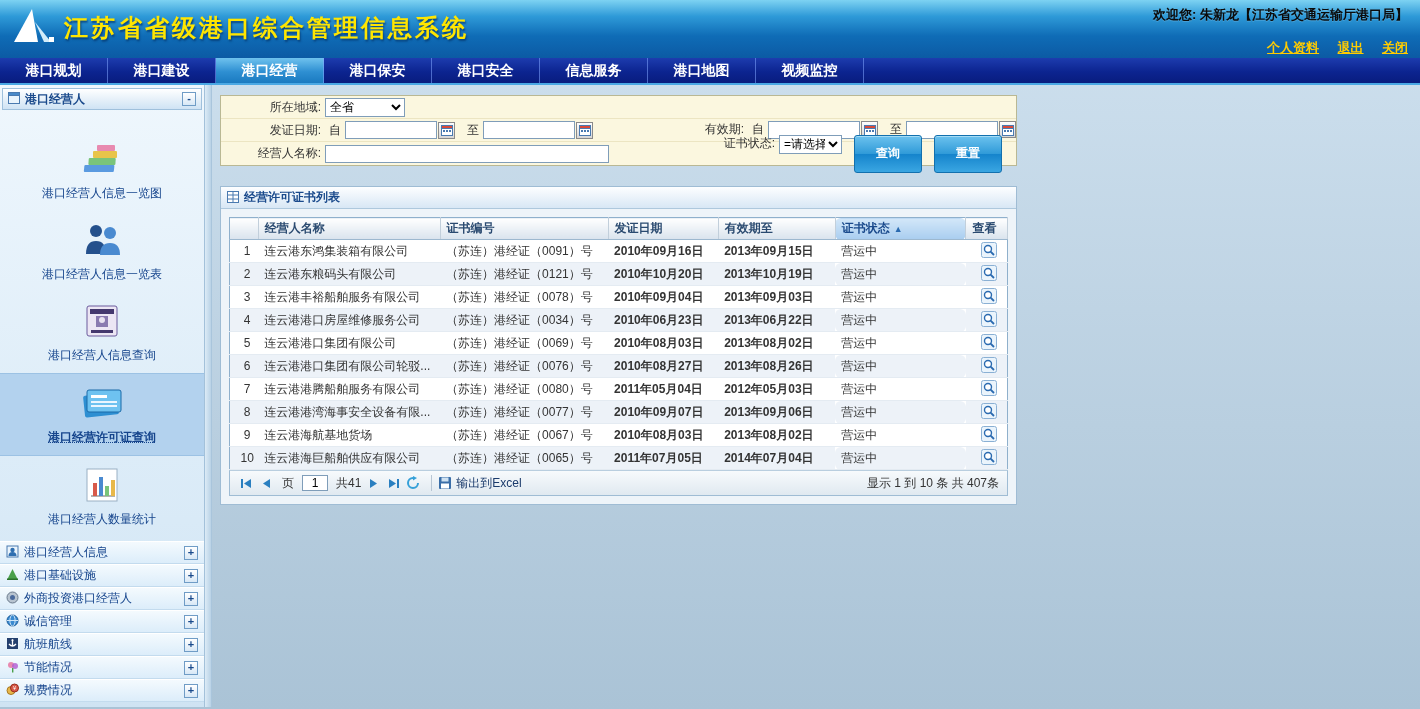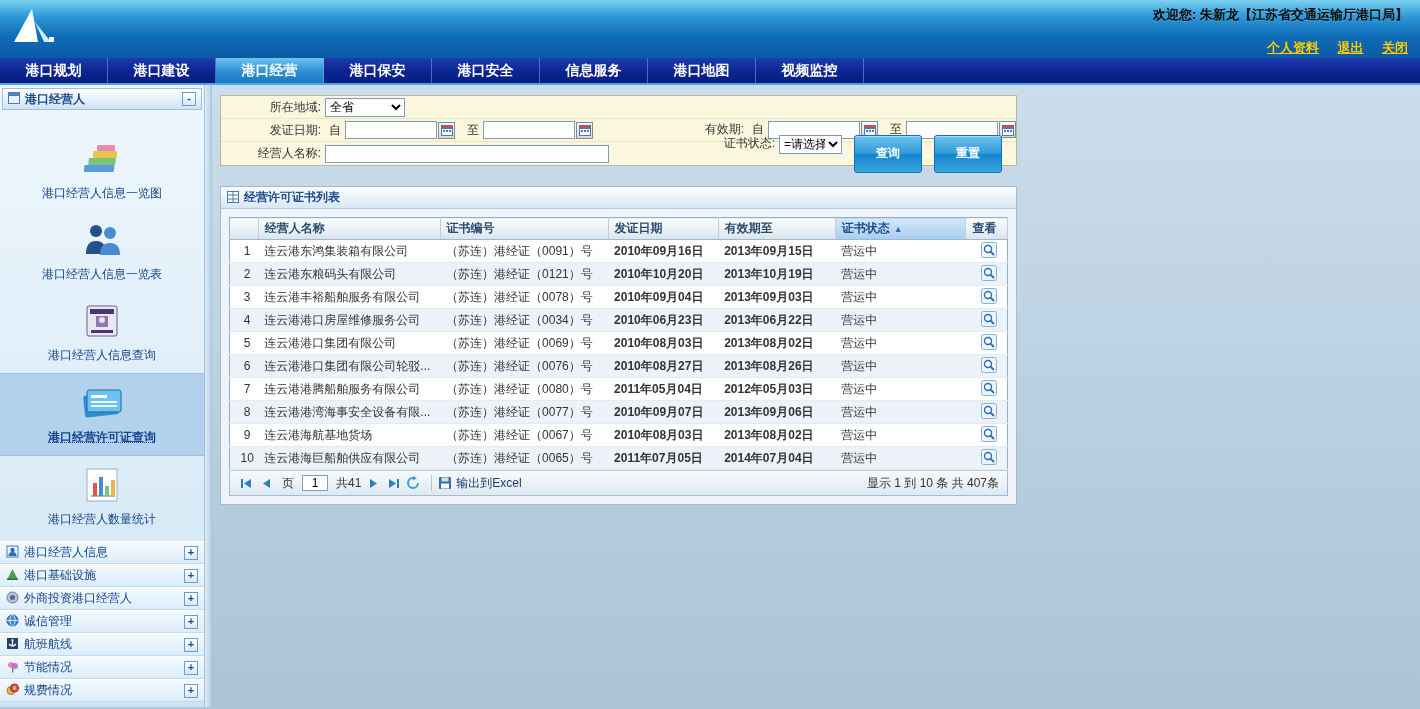--- a/index.html
+++ b/index.html
@@ -86,21 +86,21 @@
   table.grid th { height:22px; background:linear-gradient(180deg,#ffffff,#d9e3ed);
                   border-right:1px solid #c2cfdb; border-bottom:1px solid #9db8cf;
                   font-size:12px; font-weight:bold; color:#2a4a70; text-align:left; padding-left:6px;
                   cursor:pointer; }
   table.grid th.sorted { background:linear-gradient(180deg,#d3e7f9,#a9cdef); color:#1a4a8c; }
   table.grid th .sort-arrow { font-size:9px; color:#2a6ab0; margin-left:4px; }
   table.grid td { height:23px; font-size:12px; color:#333; border-bottom:1px solid #e4ebf2;
                   padding-left:6px; white-space:nowrap; overflow:hidden; }
   table.grid tr.alt td { background:#edf2f8; }
   .c0{width:30px;} .c1{width:183px;} .c2{width:170px;} .c3{width:112px;} .c4{width:120px;}
-  .c5{width:142px;} .c6{width:44px;}
+  .c5{width:142px;border-radius:6px;} .c6{width:44px;}
   td.c0 { text-align:center; padding-left:0; color:#555; }
   td.c3, td.c4 { font-weight:bold; color:#222; }
   td.c6 { text-align:center; padding-left:0; }
   .viewicon { display:inline-block; width:16px; height:16px; cursor:pointer; }
 
   
   .pager { height:26px; margin-top:0; border:1px solid #9fbcd4; border-top:1px solid #b9cedf;
            background:linear-gradient(180deg,#f7fafc,#e0e9f0); display:flex; align-items:center;
            padding:0 8px; }
   .pg-ic { display:inline-flex; width:16px; height:16px; align-items:center; justify-content:center;
@@ -119,20 +119,21 @@
 <div class="screen">
 
   <div class="topbar">
     <div class="logo">
       <svg viewBox="0 0 46 40" width="46" height="40">
         <path d="M4 36 L22 3 L28 36 Z" fill="#ffffff"></path>
         <path d="M25 16 L34 36 L41 36 Z" fill="#d2ecfa"></path>
         <rect x="39" y="31" width="5" height="5" fill="#ffffff"></rect>
       </svg>
     </div>
+    <div class="app-title">江苏省省级港口综合管理信息系统</div>
     <div class="top-right">
       <div class="welcome">欢迎您: 朱新龙【江苏省交通运输厅港口局】</div>
       <div class="top-links">
         <a>个人资料</a>
         <a>退出</a>
         <a>关闭</a>
       </div>
     </div>
   </div>
 

